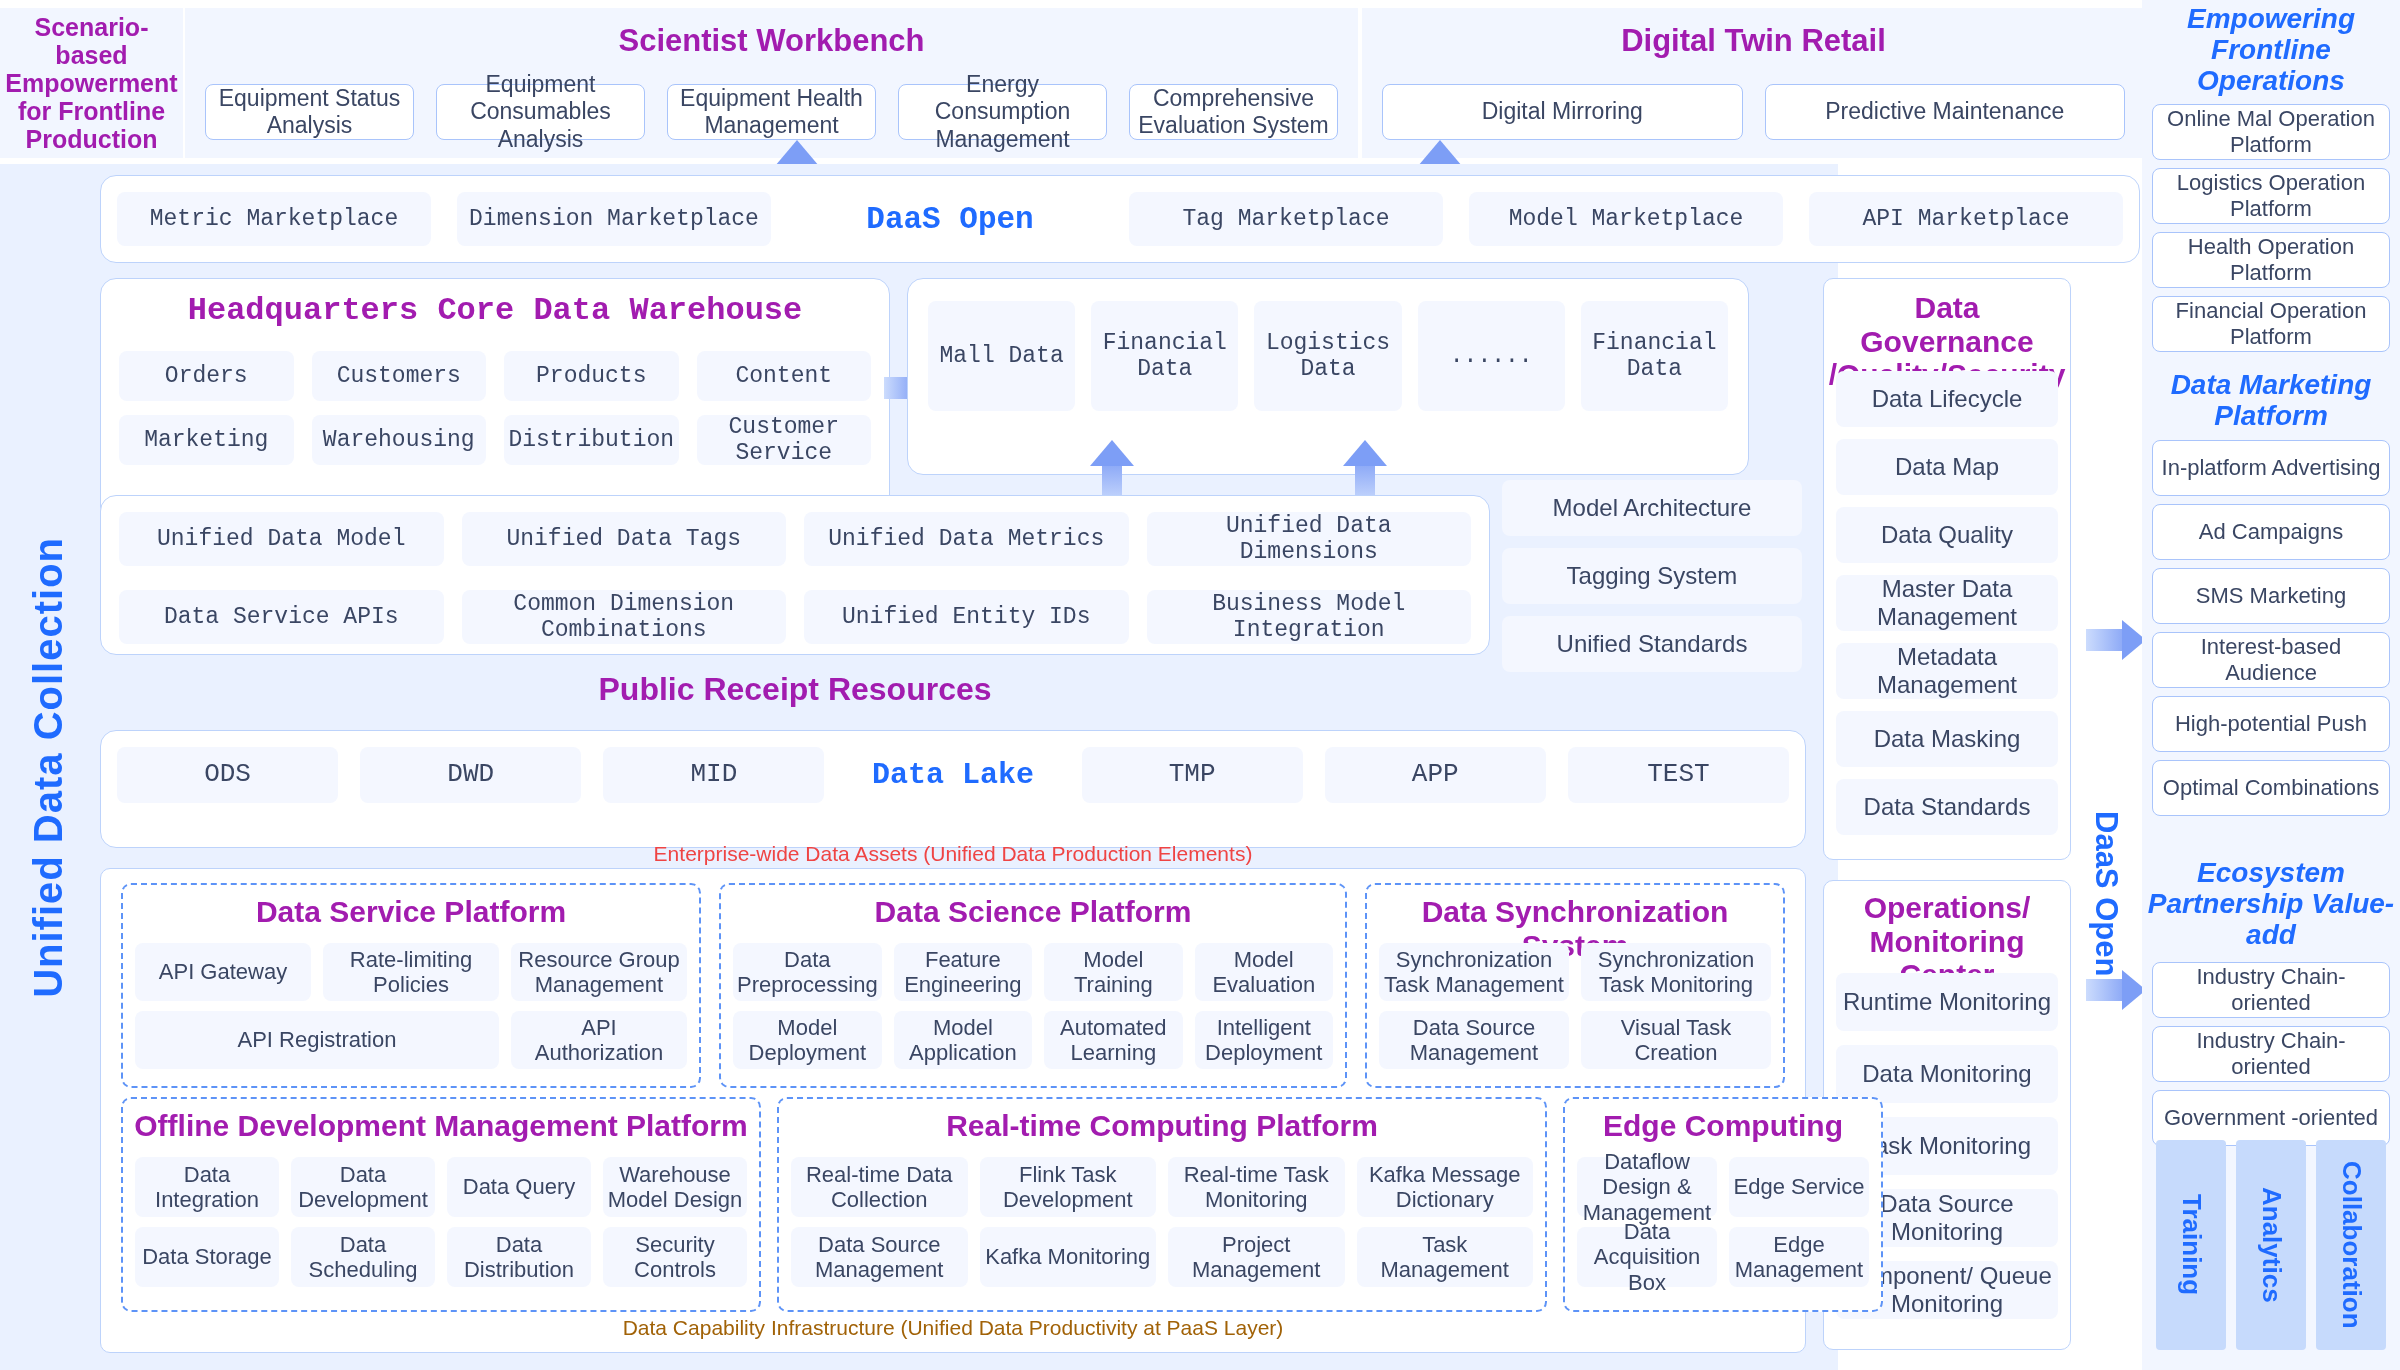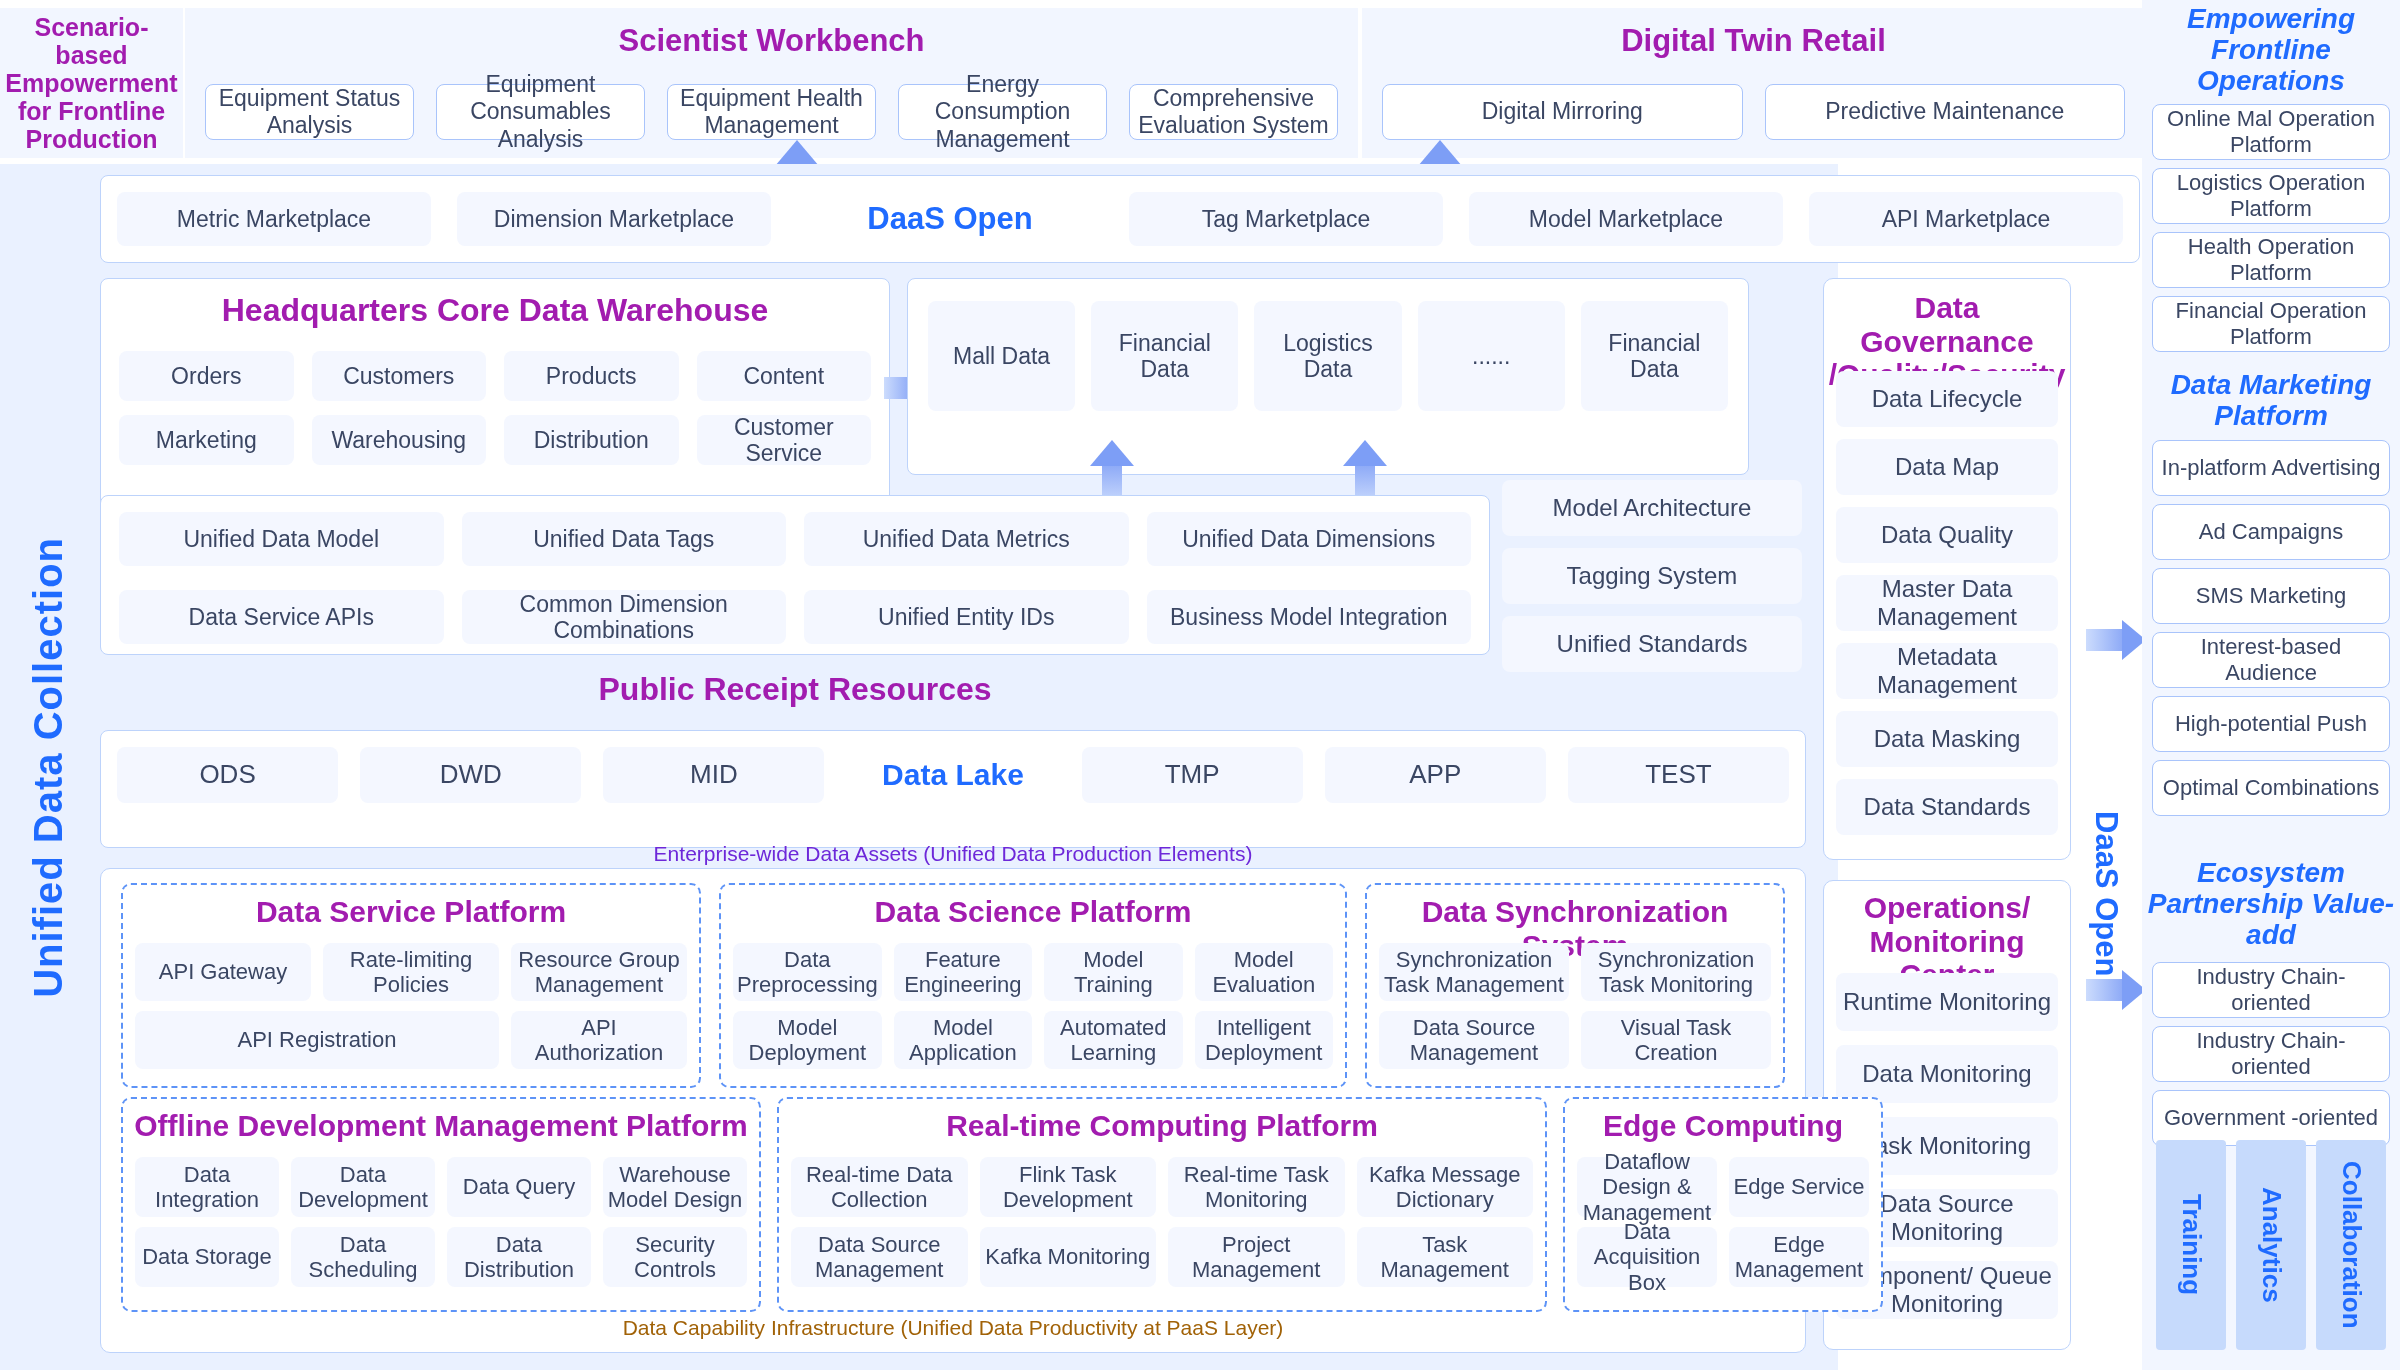--- a/index.html
+++ b/index.html
@@ -9,21 +9,21 @@
   
   .blue-title{color:#a21caf;font-weight:700;text-align:center;line-height:1.12;}
   .chip{
     background:#f4f7ff;border-radius:8px;display:flex;align-items:center;justify-content:center;
     text-align:center;color:#3a4663;line-height:1.15;padding:2px 4px;box-sizing:border-box;
   }
   .obox{
     background:#ffffff;border:1px solid #a9c4fb;border-radius:8px;display:flex;align-items:center;
     justify-content:center;text-align:center;color:#3a4663;line-height:1.18;padding:2px 6px;box-sizing:border-box;
   }
-  .panel{background:#ffffff;border:1px solid #bdd3fb;border-radius:8px;box-sizing:border-box;}
+  .panel{background:#ffffff;border:1px solid #bdd3fb;border-radius:16px;box-sizing:border-box;font-family:Liberation Mono, monospace;}
   .dashed{border:2px dashed #5d93f7;border-radius:10px;box-sizing:border-box;background:#fff;}
 
   
   #topstrip{position:absolute;left:0;top:0;width:2145px;height:160px;}
   #scenario-cell{position:absolute;left:0;top:8px;width:183px;height:150px;background:#f2f6ff;
     border-right:2px solid #ffffff;display:flex;align-items:center;justify-content:center;}
   #scenario-cell .blue-title{font-size:25px;}
   #sci-cell{position:absolute;left:185px;top:8px;width:1173px;height:150px;background:#f2f6ff;}
   #twin-cell{position:absolute;left:1362px;top:8px;width:783px;height:150px;background:#f2f6ff;}
   .cell-title{font-size:31px;margin-top:16px;}
@@ -65,21 +65,21 @@
 
   
   #modelcol{position:absolute;left:1490px;top:480px;width:316px;height:250px;}
   #modelcol .chip{position:absolute;left:12px;width:300px;height:56px;font-size:24px;}
 
   
   #lake{position:absolute;left:100px;top:730px;width:1706px;height:118px;}
   #lake .row{position:absolute;left:16px;right:16px;top:16px;display:flex;gap:22px;}
   #lake .chip{height:56px;font-size:26px;flex:1;}
   #lake .lake-lbl{flex:1;text-align:center;color:#1f6bff;font-size:30px;font-weight:700;line-height:56px;}
-  #lake-cap{position:absolute;left:100px;top:842px;width:1706px;text-align:center;font-size:21px;color:#6d28d9;}
+  #lake-cap{position:absolute;left:100px;top:842px;width:1706px;text-align:center;font-size:21px;color:#ef4444;}
 
   
   #gov{position:absolute;left:1823px;top:278px;width:248px;height:582px;background:#fff;border:1px solid #bdd3fb;border-radius:10px;box-sizing:border-box;}
   #gov .gt{font-size:30px;margin-top:12px;}
   #gov .list{position:absolute;left:12px;right:12px;top:92px;display:flex;flex-direction:column;gap:12px;}
   #gov .chip{height:56px;font-size:24px;}
 
   
   #ops{position:absolute;left:1823px;top:880px;width:248px;height:470px;background:#fff;border:1px solid #bdd3fb;border-radius:10px;box-sizing:border-box;}
   #ops .gt{font-size:30px;margin-top:10px;}

